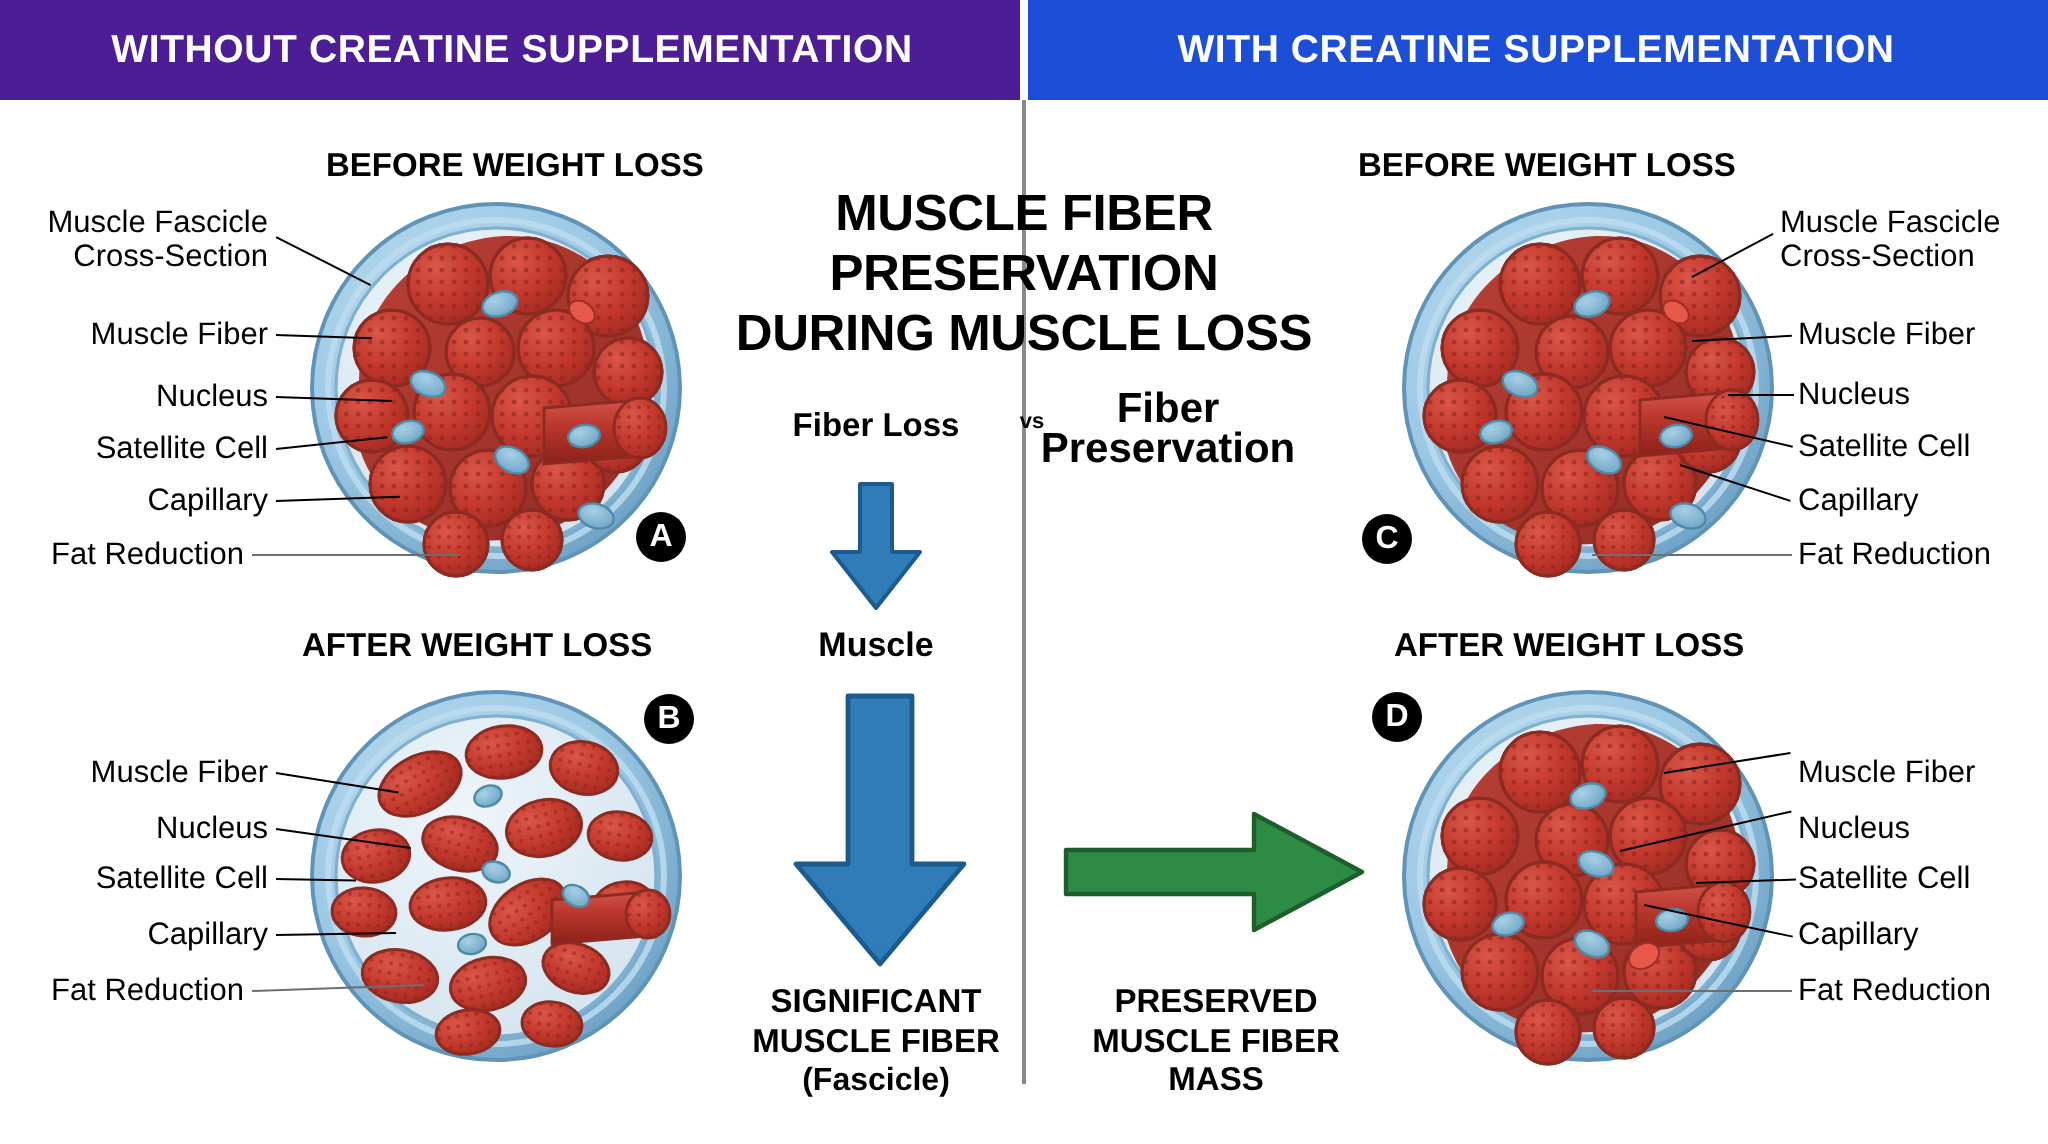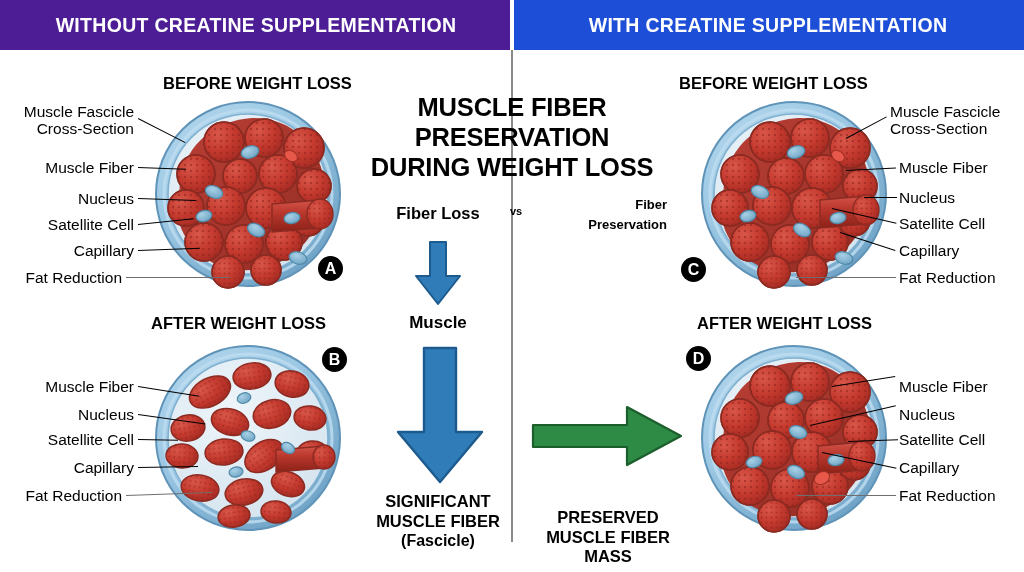--- a/index.html
+++ b/index.html
@@ -51,31 +51,31 @@
 
   
   .ctitle{
     position:absolute;left:356px;top:92px;width:312px;text-align:center;
     font-weight:bold;font-size:25.5px;line-height:30px;letter-spacing:-0.2px;
   }
   .sub-wl{position:absolute;left:378px;top:204px;width:120px;text-align:center;
           font-weight:bold;font-size:16.5px;}
   .sub-vs{position:absolute;left:499px;top:205px;width:34px;text-align:center;
           font-weight:bold;font-size:11px;}
-  .sub-fp{position:absolute;left:531px;top:195px;width:136px;text-align:right;
-          font-weight:bold;font-size:13px;line-height:20px;}
+  .sub-fp{position:absolute;left:516px;top:195px;width:136px;text-align:center;
+          font-weight:bold;font-size:21px;line-height:20px;}
 
   .atrophy-lbl{position:absolute;left:375px;top:313px;width:126px;text-align:center;
                font-weight:bold;font-size:17px;}
 
   .bot-left-lbl{position:absolute;left:360px;top:492px;width:156px;text-align:center;
                 font-weight:bold;font-size:16.5px;line-height:19.5px;}
   .bot-left-lbl .paren{font-weight:bold;font-size:16px;}
   .bot-right-lbl{position:absolute;left:524px;top:492px;width:168px;text-align:center;
-                 font-weight:bold;font-size:16.5px;line-height:19.5px;margin-top:16px;}
+                 font-weight:bold;font-size:16.5px;line-height:19.5px;}
 
   .arrow{position:absolute;}
 </style>
 </head>
 <body>
 
 <div class="stage">
 
   <div class="hdr hdr-left">
     <span class="hdr-txt">WITHOUT CREATINE SUPPLEMENTATION</span>
@@ -284,21 +284,21 @@
 
   <div class="lbl r" style="left:12px;top:459px;width:122px;">Capillary</div>
   <div class="leader" style="left:138px;top:467px;width:60px;transform:rotate(-1deg);"></div>
 
   <div class="lbl r" style="left:0px;top:487px;width:122px;">Fat Reduction</div>
   <div class="leader gray" style="left:126px;top:495px;width:86px;transform:rotate(-2deg);"></div>
 
   <div class="ctitle">
     <div>MUSCLE FIBER</div>
     <div>PRESERVATION</div>
-    <div>DURING WEIGHT LOSS</div>
+    <div>DURING MUSCLE LOSS</div>
   </div>
 
   <div class="sub-wl">Fiber Loss</div>
   <div class="sub-vs">vs</div>
   <div class="sub-fp">
     <div>Fiber</div>
     <div>Preservation</div>
   </div>
 
   <div class="arrow" style="left:408px;top:240px;">

